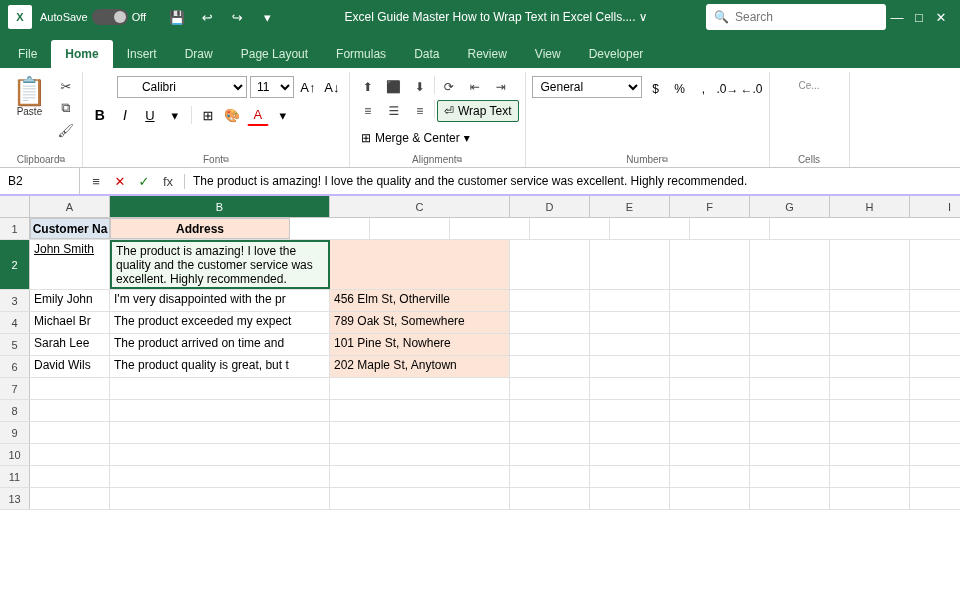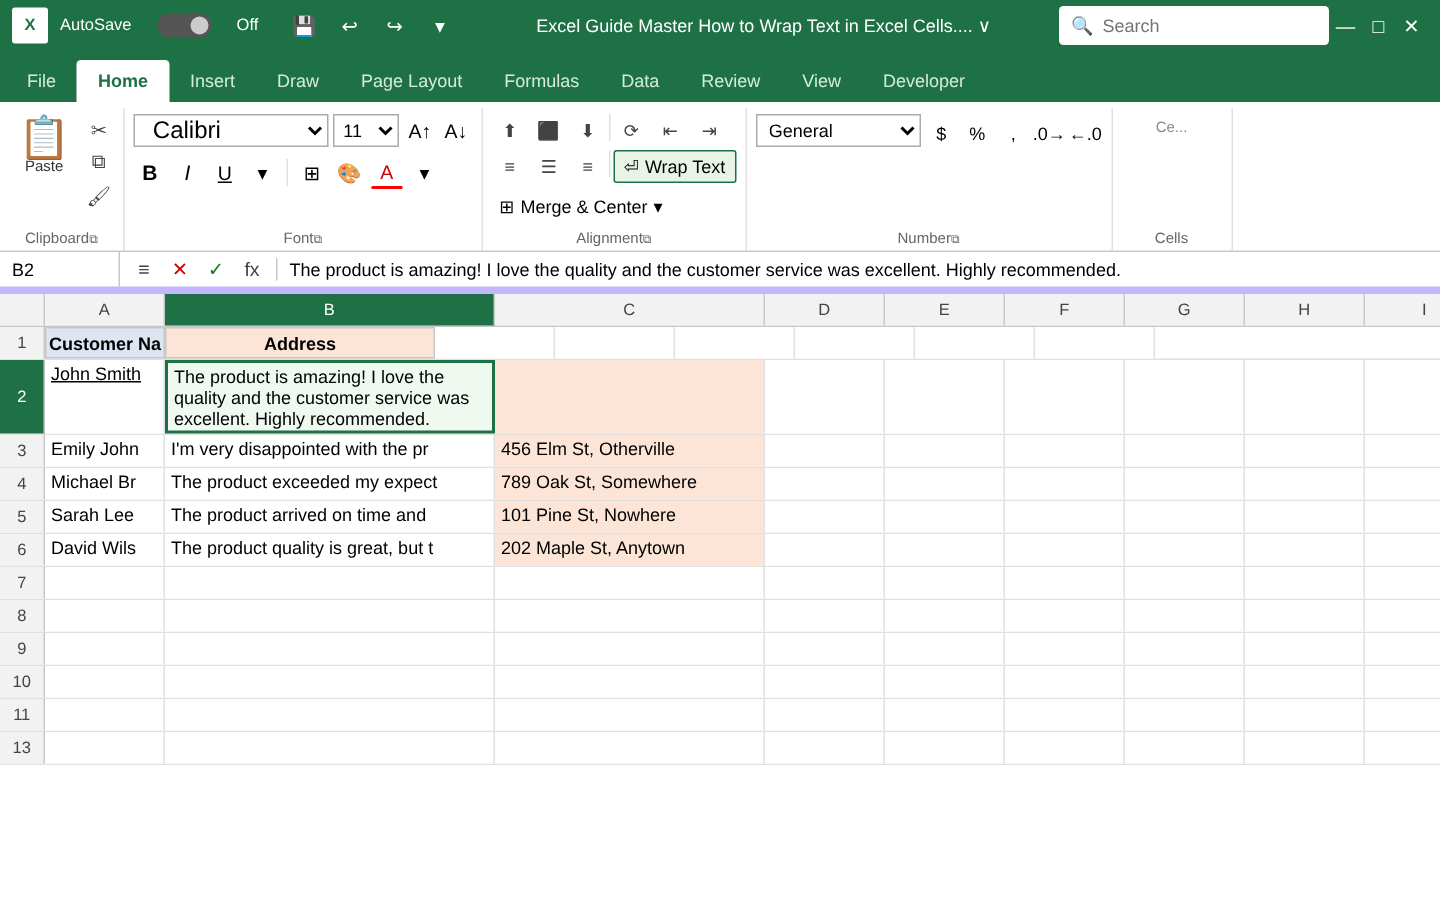--- a/index.html
+++ b/index.html
@@ -13,21 +13,21 @@
       align-items: center;
       padding: 0 8px;
       color: white;
     }
     #title-bar .app-icon {
       width: 24px; height: 24px; background: #fff; border-radius: 2px;
       display: flex; align-items: center; justify-content: center;
       margin-right: 8px; font-weight: bold; color: #1e7145; font-size: 13px;
     }
     #title-bar .autosave-area {
-      display: flex; align-items: center; gap: 17px; margin-right: 12px; font-size: 11px;
+      display: flex; align-items: center; gap: 4px; margin-right: 12px; font-size: 11px;
     }
     .toggle-switch {
       width: 36px; height: 16px; background: #555; border-radius: 8px;
       position: relative; display: inline-block;
     }
     .toggle-switch::after {
       content: ''; position: absolute; right: 2px; top: 2px;
       width: 12px; height: 12px; background: #ccc; border-radius: 50%;
     }
     #title-bar .title-text {
@@ -101,22 +101,22 @@
     .small-btns { display: flex; flex-direction: column; gap: 2px; }
     .small-icon-btn {
       width: 20px; height: 20px; display: flex; align-items: center; justify-content: center;
       font-size: 13px; cursor: pointer; border-radius: 2px; color: #444;
     }
 
     
     .font-group { min-width: 200px; }
     .font-row { display: flex; align-items: center; gap: 3px; margin-bottom: 3px; }
     .font-select {
-      width: 130px; height: 22px; border: 1px solid #ababab; font-size: 16px;
-      padding: 0 8px; background: #fff; cursor: pointer;
+      width: 130px; height: 22px; border: 1px solid #ababab; font-size: 12px;
+      padding: 0 20px; background: #fff; cursor: pointer; margin-left: 28px;
     }
     .size-select {
       width: 44px; height: 22px; border: 1px solid #ababab; font-size: 12px;
       padding: 0 2px; background: #fff; cursor: pointer;
     }
     .font-size-btns { display: flex; gap: 2px; }
     .fs-btn {
       width: 22px; height: 22px; border: 1px solid transparent; background: transparent;
       cursor: pointer; font-size: 13px; display: flex; align-items: center; justify-content: center;
       border-radius: 2px;
@@ -165,21 +165,21 @@
       width: 22px; height: 22px; border: 1px solid transparent; background: transparent;
       cursor: pointer; display: flex; align-items: center; justify-content: center;
       border-radius: 2px; font-size: 12px;
     }
 
     
     .cells-group { min-width: 50px; }
 
     
     #formula-bar {
-      height: 28px; border-bottom: 5px solid #c4b5fd;
+      height: 28px; border-bottom: 2px solid #c4b5fd;
       display: flex; align-items: center; background: #fff;
     }
     .cell-ref-box {
       width: 80px; height: 100%; border-right: 1px solid #c8c8c8;
       display: flex; align-items: center; padding: 0 8px;
       font-size: 12px;
     }
     .formula-bar-btns {
       display: flex; align-items: center; gap: 4px; padding: 0 6px;
       border-right: 1px solid #c8c8c8;

